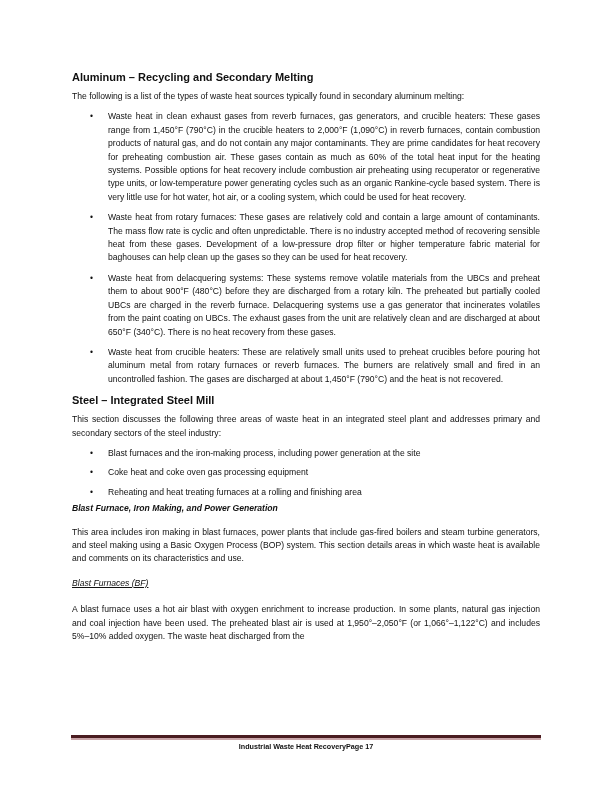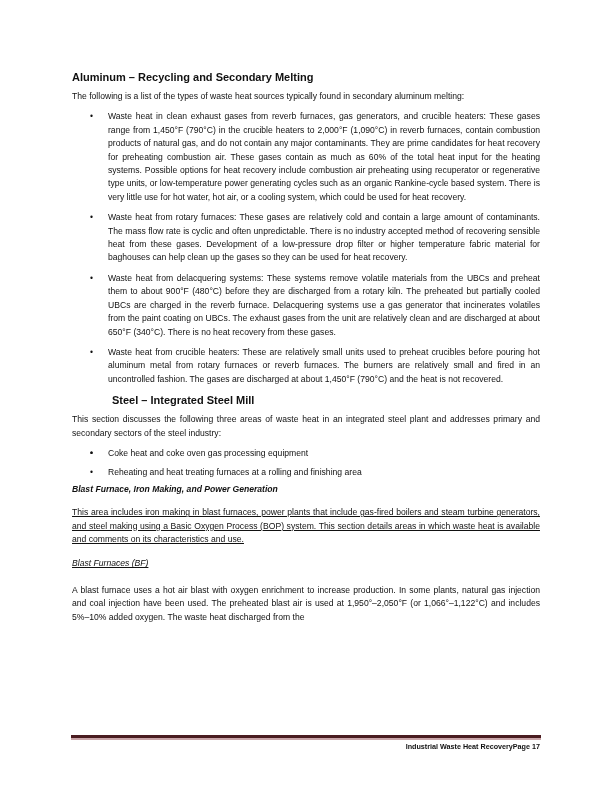--- a/index.html
+++ b/index.html
@@ -68,21 +68,21 @@
     .footer .rule-dark {
       height: 3px;
       background: #4a1c20;
     }
     .footer .rule-light {
       height: 1.5px;
       background: #c9a5a8;
     }
     .footer .row {
       display: flex;
-      justify-content: flex-end;
+      justify-content: center;
       font-size: 7.2px;
       font-weight: bold;
       margin-top: 2px;
       padding: 0 1px;
     }
   </style>
 </head>
 <body>
 
 <div class="page">
@@ -102,39 +102,40 @@
     <li>
       <span class="dot">•</span>
       <span>Waste heat from delacquering systems: These systems remove volatile materials from the UBCs and preheat them to about 900°F (480°C) before they are discharged from a rotary kiln. The preheated but partially cooled UBCs are charged in the reverb furnace. Delacquering systems use a gas generator that incinerates volatiles from the paint coating on UBCs. The exhaust gases from the unit are relatively clean and are discharged at about 650°F (340°C). There is no heat recovery from these gases.</span>
     </li>
     <li>
       <span class="dot">•</span>
       <span>Waste heat from crucible heaters: These are relatively small units used to preheat crucibles before pouring hot aluminum metal from rotary furnaces or reverb furnaces. The burners are relatively small and fired in an uncontrolled fashion. The gases are discharged at about 1,450°F (790°C) and the heat is not recovered.</span>
     </li>
   </ul>
 
-  <h2 class="sec" style="margin-top:2px;margin-left:40px;">Steel – Integrated Steel Mill</h2>
+  <h2 class="sec" style="margin-top:2px;">Steel – Integrated Steel Mill</h2>
   <p>This section discusses the following three areas of waste heat in an integrated steel plant and addresses primary and secondary sectors of the steel industry:</p>
 
   <ul class="bullets">
     <li style="margin-bottom:6px;">
       <span class="dot">•</span>
+      <span>Blast furnaces and the iron-making process, including power generation at the site</span>
     </li>
     <li style="margin-bottom:6px;">
       <span class="dot">•</span>
       <span>Coke heat and coke oven gas processing equipment</span>
     </li>
     <li style="margin-bottom:3px;">
       <span class="dot">•</span>
       <span>Reheating and heat treating furnaces at a rolling and finishing area</span>
     </li>
   </ul>
 
   <div class="subhead">Blast Furnace, Iron Making, and Power Generation</div>
-  <p style="margin-bottom:11px;text-decoration:underline;">This area includes iron making in blast furnaces, power plants that include gas-fired boilers and steam turbine generators, and steel making using a Basic Oxygen Process (BOP) system. This section details areas in which waste heat is available and comments on its characteristics and use.</p>
+  <p style="margin-bottom:11px;">This area includes iron making in blast furnaces, power plants that include gas-fired boilers and steam turbine generators, and steel making using a Basic Oxygen Process (BOP) system. This section details areas in which waste heat is available and comments on its characteristics and use.</p>
 
   <div class="subsub">Blast Furnaces (BF)</div>
   <p>A blast furnace uses a hot air blast with oxygen enrichment to increase production. In some plants, natural gas injection and coal injection have been used. The preheated blast air is used at 1,950°–2,050°F (or 1,066°–1,122°C) and includes 5%–10% added oxygen. The waste heat discharged from the</p>
 
 </div>
 
 <div class="footer">
   <div class="rule-dark"></div>
   <div class="rule-light"></div>
   <div class="row">

